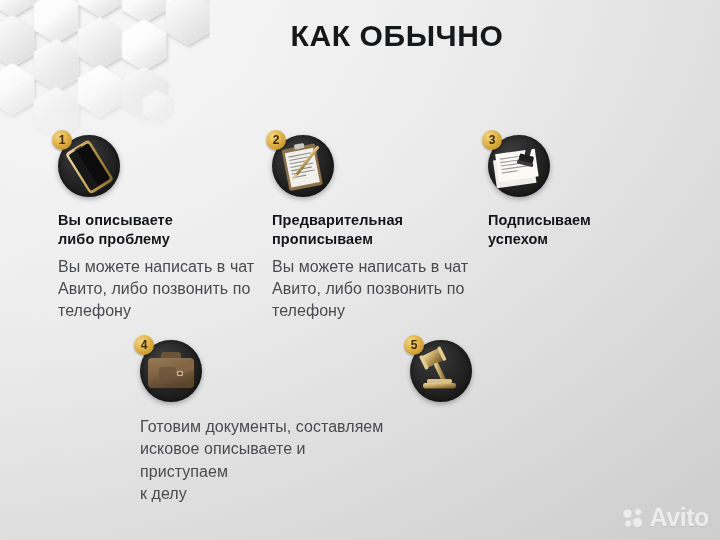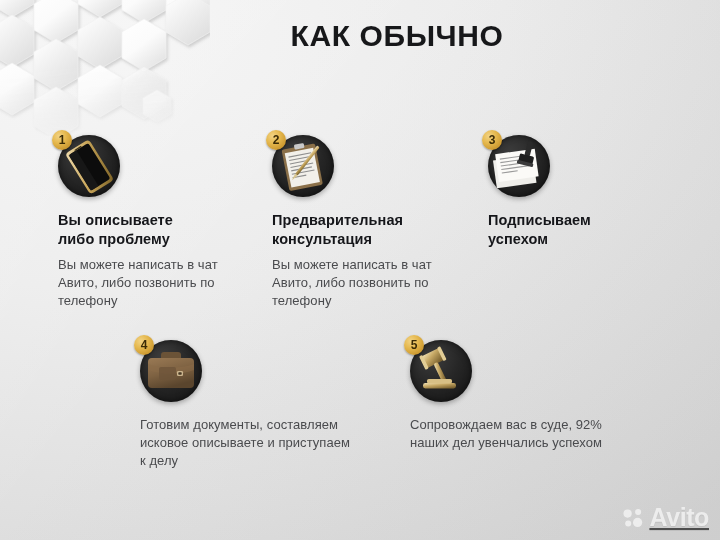--- a/index.html
+++ b/index.html
@@ -85,40 +85,39 @@
     color:#15161a;
     font-weight:bold;
     font-size:14.5px;
     line-height:1.30;
     letter-spacing:.1px;
     margin-bottom:7px;
     white-space:pre-line;
   }
   .c-desc{
     color:#4a4b4e;
-    font-size:13px;
+    font-size:16px;
     line-height:1.40;
     letter-spacing:.05px;
     white-space:pre-line;
   }
 
   
   #card-1{ left:58px;  width:205px; }
   #card-2{ left:272px; width:205px; }
   #card-3{ left:488px; width:205px; }
   #card-4{ left:140px; width:252px; }
   #card-5{ left:410px; width:252px; }
 
   
   #watermark{
     position:absolute; right:11px; bottom:10px;
     z-index:5;
     display:flex; align-items:center; gap:4px;
     opacity:.62;
-    text-decoration:underline;
   }
   #watermark .wm-dots{ display:block; }
   #watermark .wm-text{
     color:#ffffff;
     font-size:25px;
     font-weight:bold;
     letter-spacing:-.4px;
     text-shadow:0 1px 1px rgba(150,150,150,.45);
     line-height:1;
   }
@@ -234,21 +233,21 @@
             </g>
             <g transform="rotate(38 31 31)">
               <rect x="29.5" y="6" width="3.2" height="36" rx="1.4" fill="url(#gold2)"></rect>
               <polygon points="29.5,42 32.7,42 31.1,49" fill="#d9c690"></polygon>
             </g>
           </svg>
         </div>
         <div class="badge">2</div>
       </div>
       <div class="c-title">Предварительная
-консультация</div>
+прописываем</div>
       <div class="c-desc">Вы можете написать в чат
 Авито, либо позвонить по
 телефону</div>
     </div>
 
     <div class="card" id="card-3">
       <div class="icon-wrap">
         <div class="disc">
           <svg viewBox="0 0 62 62" xmlns="http://www.w3.org/2000/svg">
             <g transform="rotate(-8 31 31)">
@@ -321,22 +320,20 @@
               <rect x="16.3" y="8" width="3.6" height="15" rx="1.4" fill="#e2cd95"></rect>
               <rect x="36.2" y="8" width="3.6" height="15" rx="1.4" fill="#e2cd95"></rect>
               <rect x="26" y="21" width="4.6" height="22" rx="2" fill="url(#gav)"></rect>
             </g>
             <rect x="13" y="43" width="33" height="5.5" rx="2.4" fill="url(#gav)"></rect>
             <rect x="17" y="39" width="25" height="4.5" rx="1.8" fill="#d7bf85"></rect>
           </svg>
         </div>
         <div class="badge">5</div>
       </div>
-      <div class="c-desc">Сопровождаем вас в суде, 92%
-наших дел увенчались успехом</div>
     </div>
 
   </div>
 
   <div id="watermark">
     <svg class="wm-dots" width="24" height="24" viewBox="0 0 24 24" xmlns="http://www.w3.org/2000/svg">
       <circle cx="6.6" cy="7.6" r="4.1" fill="#ffffff"></circle>
       <circle cx="17.1" cy="6.0" r="3.0" fill="#ffffff"></circle>
       <circle cx="7.2" cy="17.6" r="3.0" fill="#ffffff"></circle>
       <circle cx="16.6" cy="16.4" r="4.6" fill="#ffffff"></circle>

